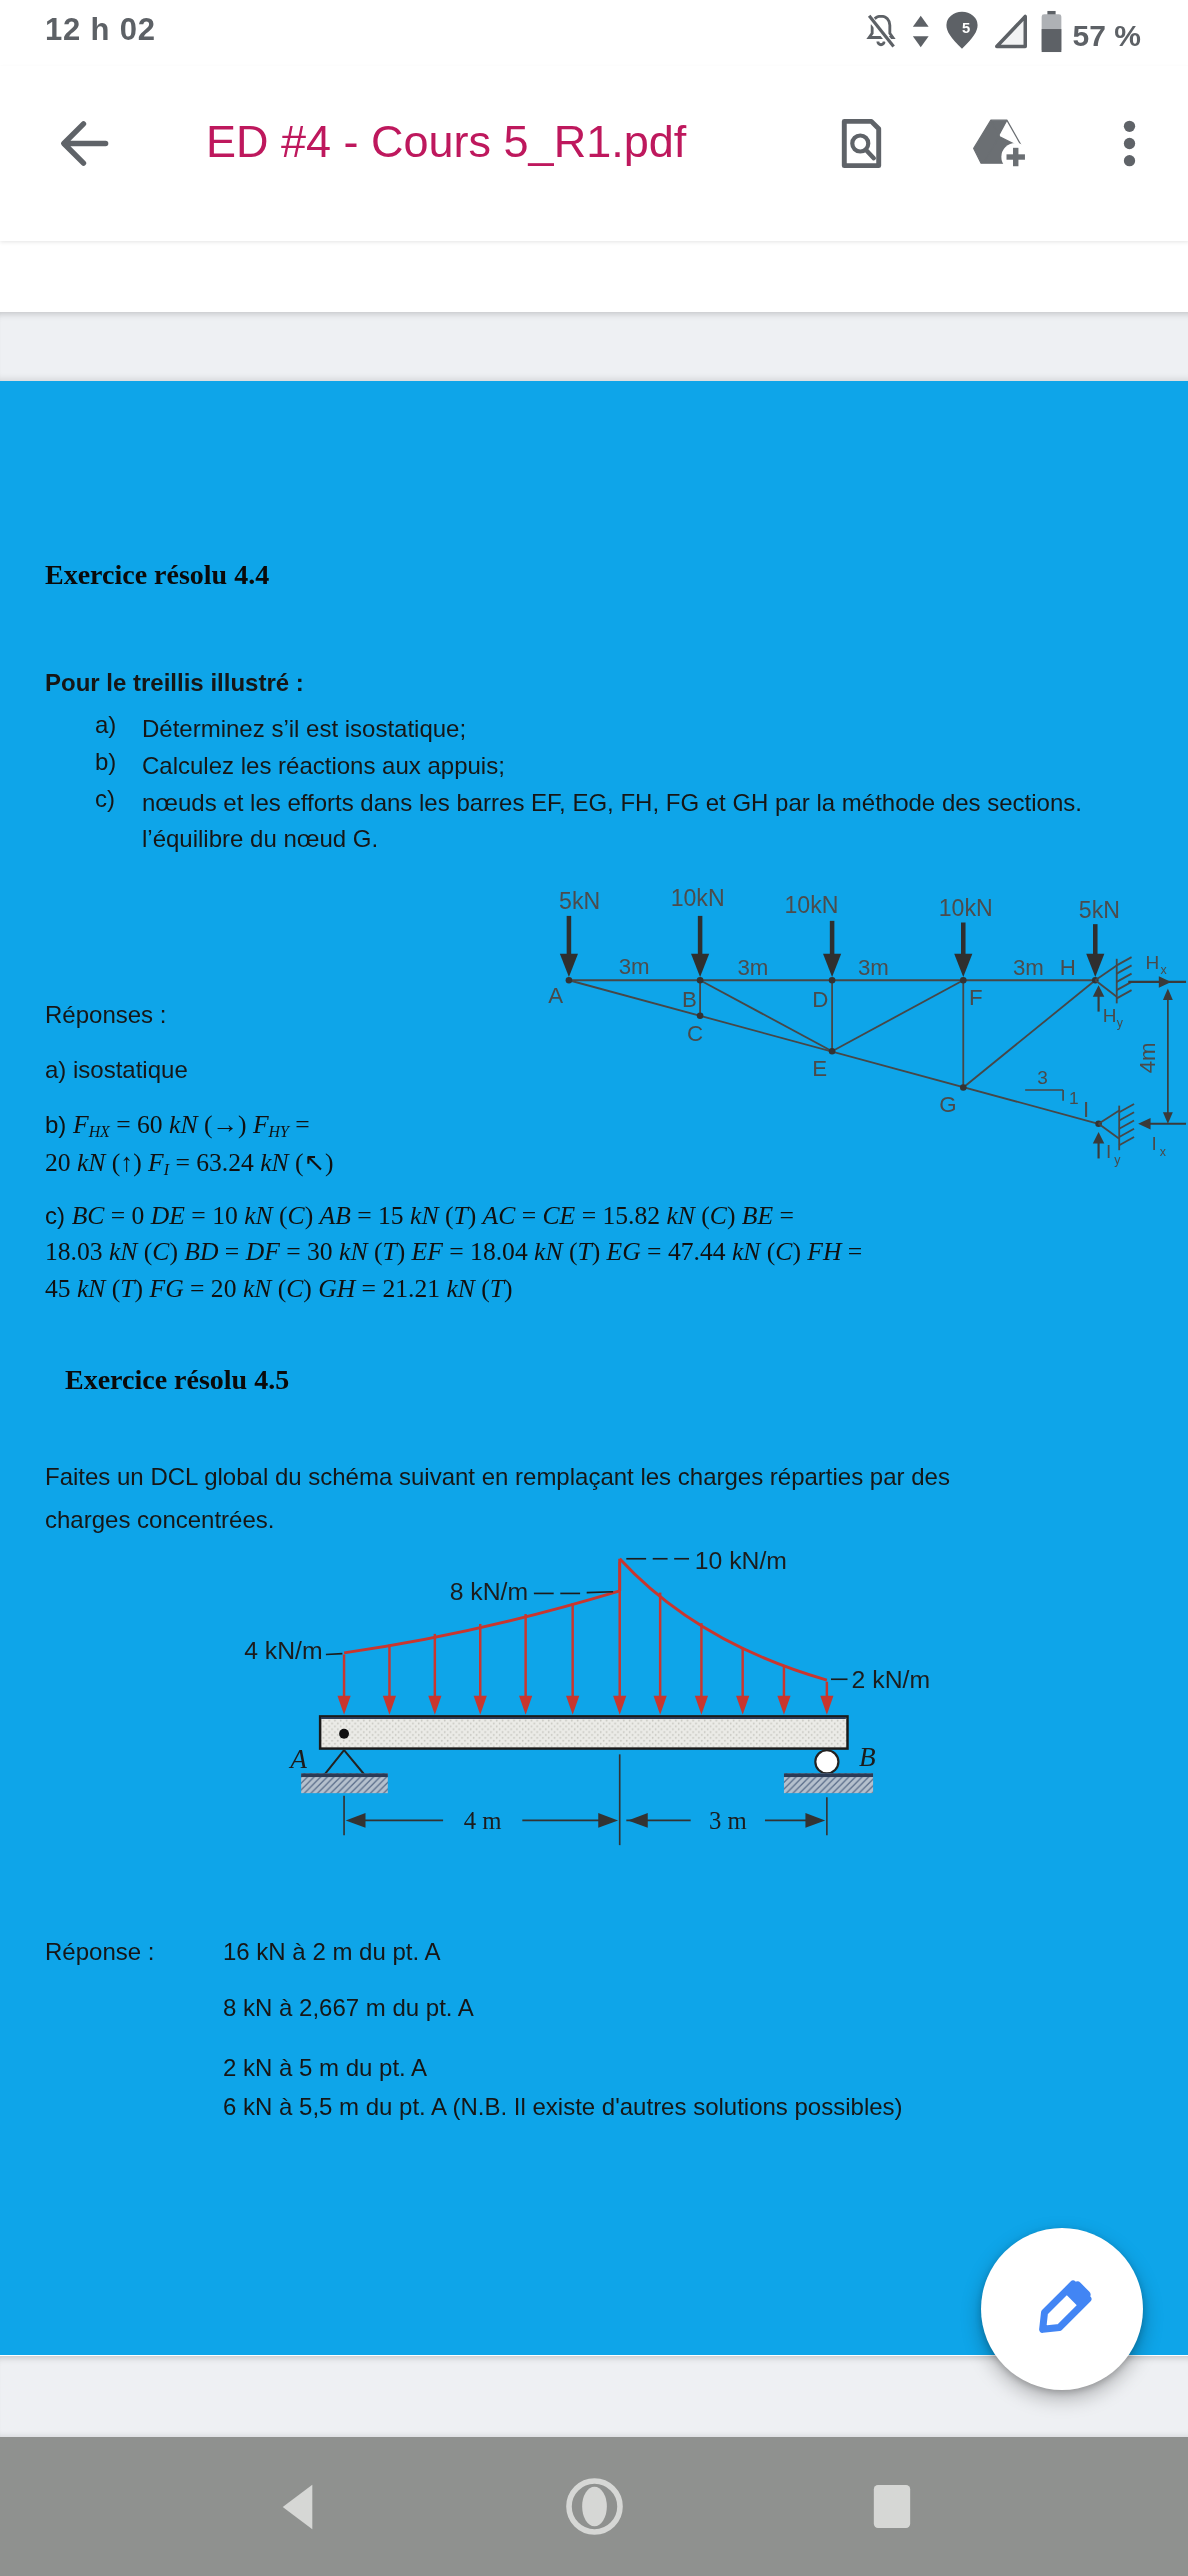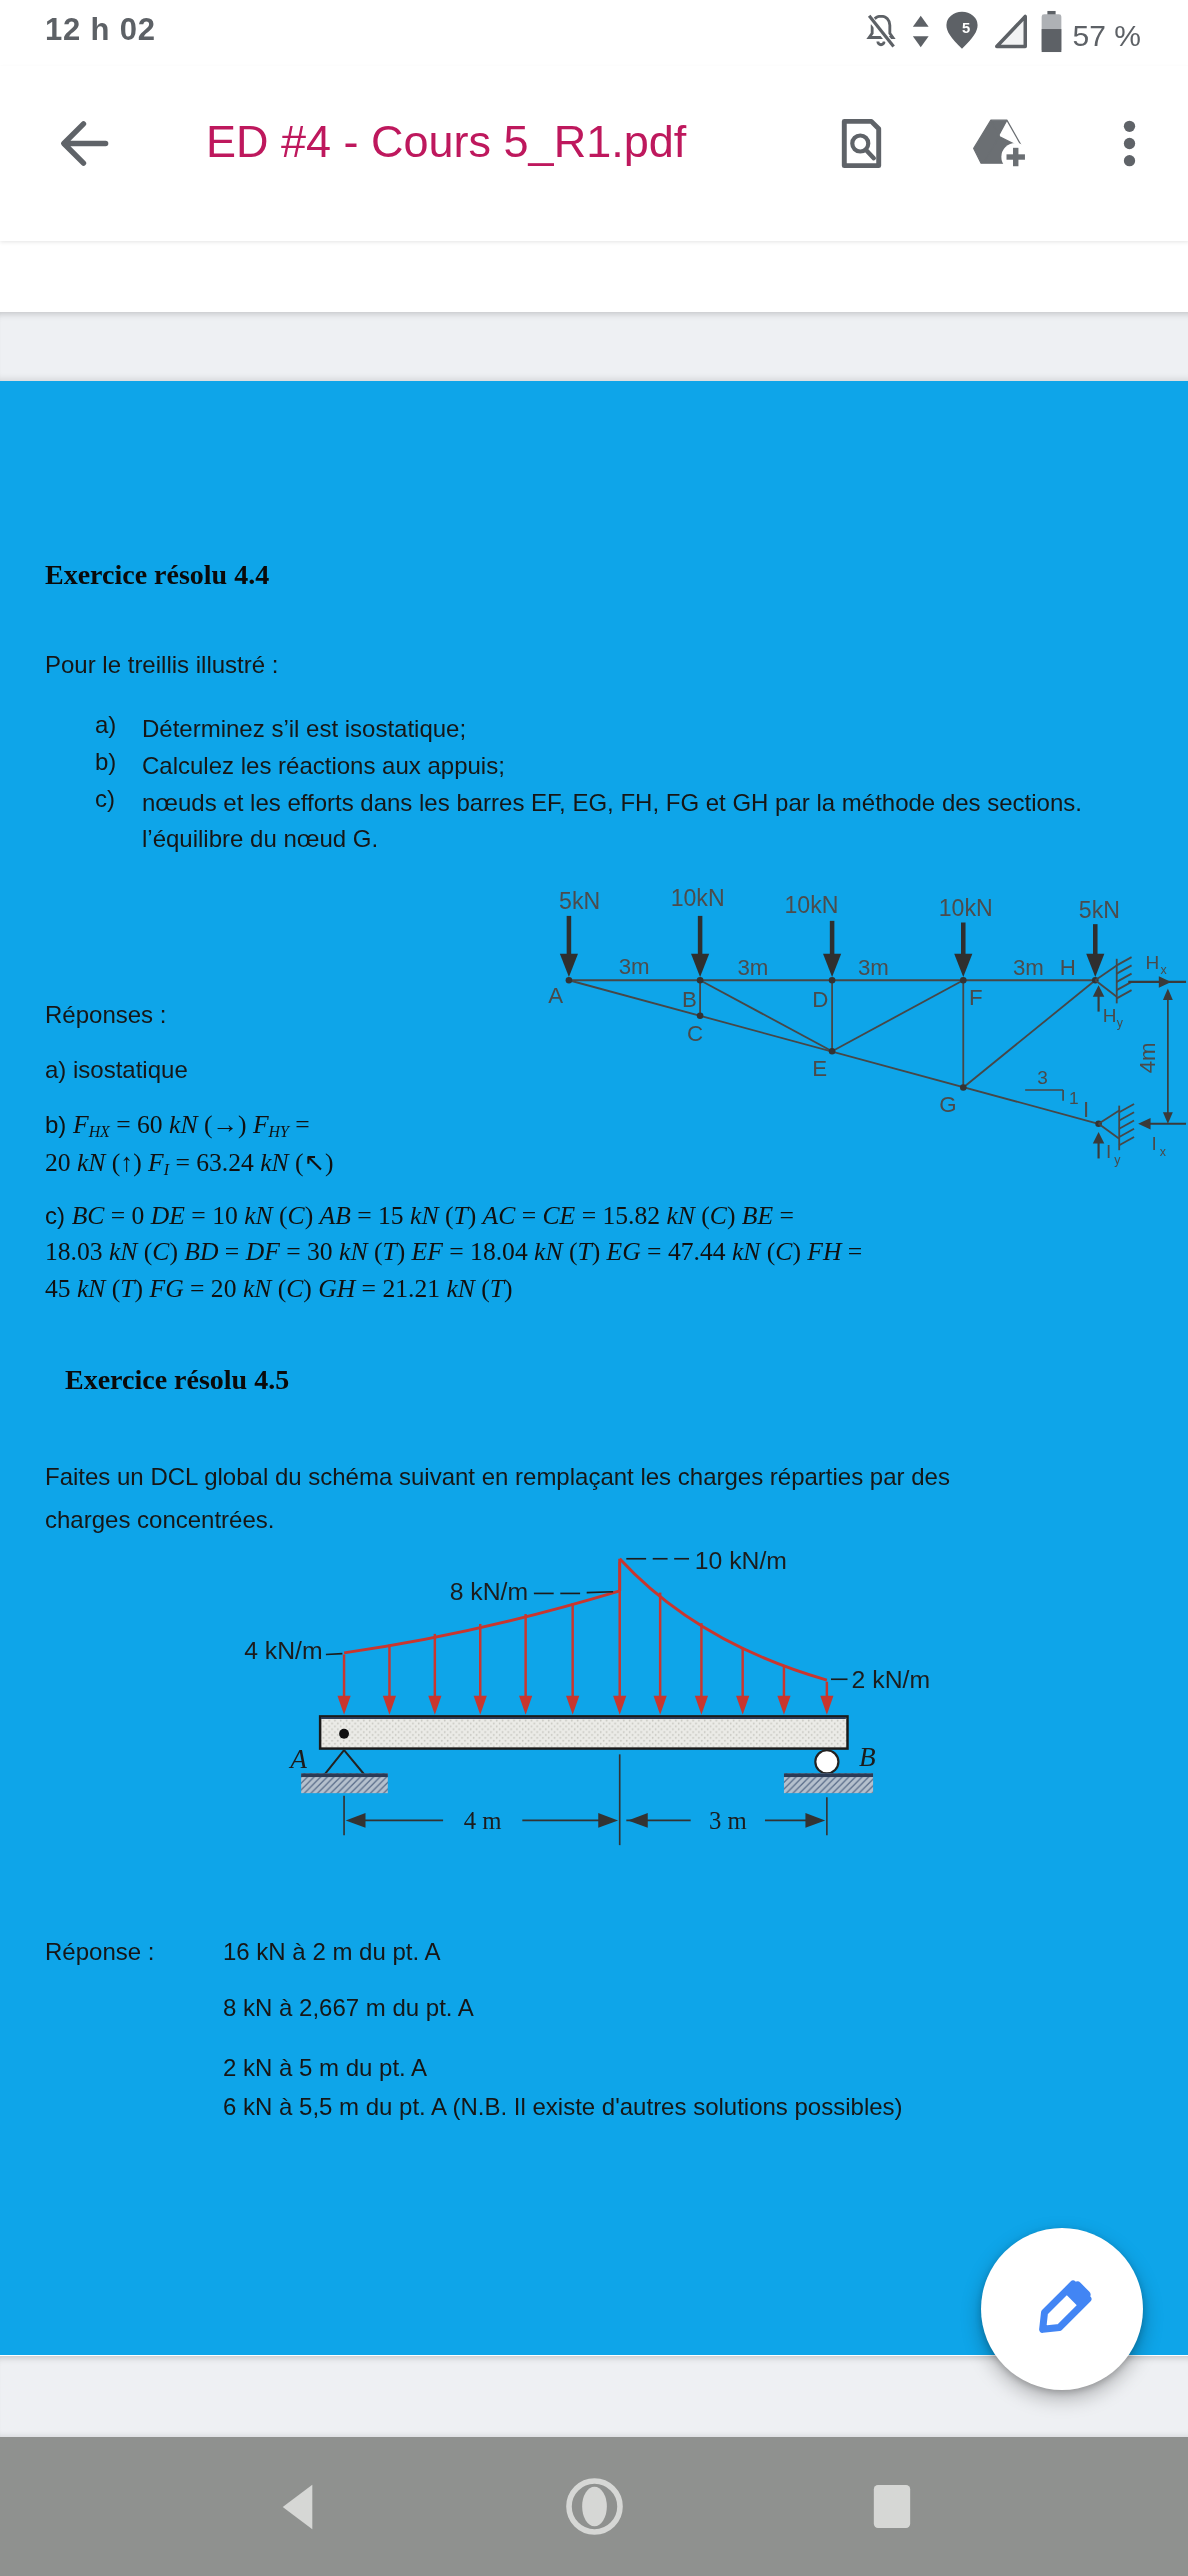--- a/index.html
+++ b/index.html
@@ -3,21 +3,21 @@
 <meta charset="utf-8">
 <style>
   html,body{margin:0;padding:0;background:#ffffff;}
   #screen{position:relative;width:1189px;height:2576px;background:#ffffff;overflow:hidden;
           font-family:"Liberation Sans",sans-serif;color:#151515;padding-left:12px;}
 
   
   .status-bar{position:absolute;left:0;top:0;width:1189px;height:66px;background:#fff;}
   .status-time{position:absolute;left:45px;top:11.6px;font-size:31px;font-weight:bold;color:#5d6166;letter-spacing:0.8px;}
   .status-icons{position:absolute;right:48px;top:0;height:66px;display:flex;align-items:center;gap:10px;}
-  .status-batt-text{font-size:30px;color:#5d6166;font-weight:normal;margin-top:6px;}
+  .status-batt-text{font-size:30px;color:#5d6166;font-weight:bold;margin-top:6px;}
 
   
   .app-bar{position:absolute;left:0;top:66px;width:1189px;height:175px;background:#fff;
            box-shadow:0 1.7px 4.1px rgba(0,0,0,0.10);}
   .back-btn{position:absolute;left:54px;top:48px;width:59px;height:59px;}
   .app-title{position:absolute;left:206px;top:50px;font-size:45px;color:#be185d;white-space:nowrap;}
   .bar-icon{position:absolute;top:48px;width:59px;height:59px;}
   .icon-find{left:832px;}
   .icon-drive{left:968px;}
   .icon-more{left:1100px;}
@@ -130,21 +130,21 @@
         <circle cx="24" cy="38" r="4.6" fill="#5f6368"></circle>
       </svg>
     </div>
   </div>
 
   <div class="gap-band band-top"></div>
 
   <div class="pdf-page">
 
     <div class="abs h-serif" style="left:45px;top:178px;">Exercice résolu 4.4</div>
-    <div class="abs body-txt" style="left:45px;top:270px;">Pour le treillis illustré :</div>
+    <div class="abs body-txt" style="left:45px;top:288px;font-weight:bold;">Pour le treillis illustré :</div>
 
     <div class="list-label" style="top:330px;">a)</div>
     <div class="list-text" style="top:330px;">Déterminez s’il est isostatique;</div>
 
     <div class="list-label" style="top:367px;">b)</div>
     <div class="list-text" style="top:367px;">Calculez les réactions aux appuis;</div>
 
     <div class="list-label" style="top:404px;">c)</div>
     <div class="list-text" style="top:404px;">
       <div>nœuds et les efforts dans les barres EF, EG, FH, FG et GH par la méthode des sections.</div>

